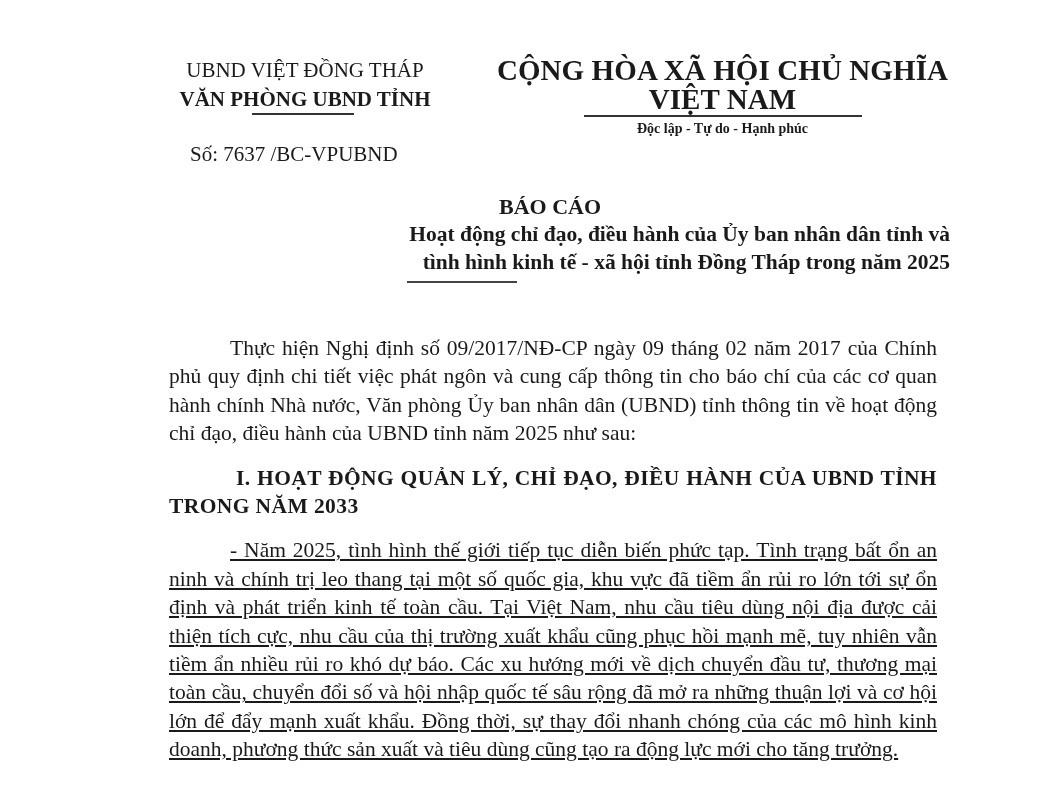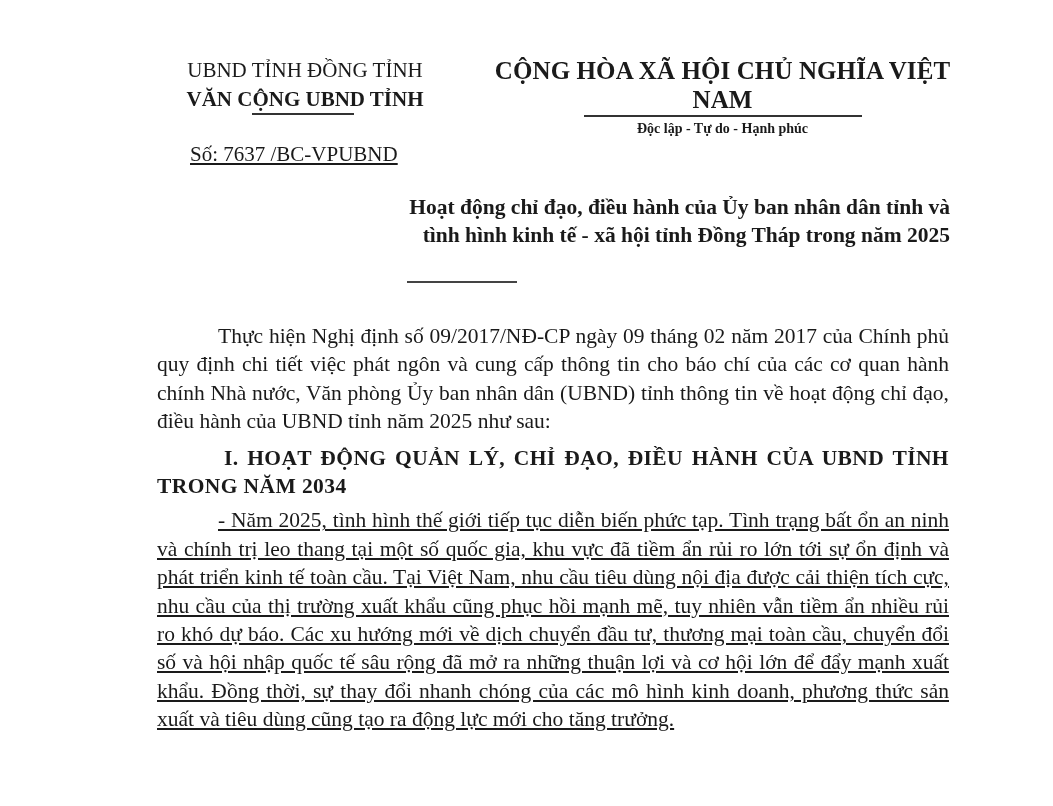--- a/index.html
+++ b/index.html
@@ -7,63 +7,64 @@
       width: 1053px; height: 806px; overflow: hidden; position: relative;
       font-family: "Liberation Serif", "DejaVu Serif", serif;
       color: #1a1a1a;
     }
     .page { position: absolute; left: 0; top: 0; width: 1053px; height: 806px; }
 
     .hdr-left { position: absolute; left: 150px; top: 56px; width: 310px; text-align: center; }
     .hdr-right { position: absolute; left: 470px; top: 56px; width: 505px; text-align: center; }
     .hl1 { font-size: 21px; line-height: 29px; }
     .hl2 { font-size: 21px; line-height: 29px; font-weight: bold; }
-    .hr1 { font-size: 25px; line-height: 29px; font-weight: bold; letter-spacing: 0.1px; }
+    .hr1 { font-size: 29px; line-height: 29px; font-weight: bold; letter-spacing: 0.1px; }
     .hr2 { font-size: 14px; line-height: 29px; font-weight: bold; }
     .rule-left { position: absolute; left: 252px; top: 113px; width: 102px; height: 1.5px; background: #333; }
     .rule-right { position: absolute; left: 584px; top: 115px; width: 278px; height: 1.5px; background: #333; }
 
-    .docnum { position: absolute; left: 190px; top: 142px; font-size: 21px; text-decoration: underline; }
+    .docnum { position: absolute; left: 190px; top: 142px; font-size: 21px; }
     .docdate { position: absolute; left: 530px; top: 142px; font-size: 21px; font-style: italic; white-space: pre; }
 
     .title-block { position: absolute; left: 150px; top: 193px; width: 800px; text-align: center; font-weight: bold; }
     .t1 { font-size: 22px; line-height: 27px; }
     .t2 { font-size: 21.5px; line-height: 28px; text-align: right; }
     .rule-title { position: absolute; left: 407px; top: 281px; width: 110px; height: 1.8px; background: #444; }
 
     .body { position: absolute; left: 153px; top: 318px; width: 800px; font-size: 21.5px; line-height: 28.4px; text-align: justify; }
-    .body p { margin: 4px; text-indent: 61px; }
+    .body p { margin: 16px; text-indent: 61px; }
     .body p.sec { font-weight: bold; text-indent: 67px; margin-top: 8px; letter-spacing: 0.4px; }
     .body p.p2 { margin-top: 6px; text-decoration: underline; }
     .body p.p3 { margin-top: 12px; }
   </style>
 </head>
 <body>
 
 <div class="page">
 
   <div class="hdr-left">
-    <div class="hl1">UBND TỈNH ĐỒNG TỈNH</div>
-    <div class="hl2">VĂN CỘNG UBND TỈNH</div>
+    <div class="hl1">UBND VIỆT ĐỒNG THÁP</div>
+    <div class="hl2">VĂN PHÒNG UBND TỈNH</div>
   </div>
   <div class="rule-left"></div>
 
   <div class="hdr-right">
     <div class="hr1">CỘNG HÒA XÃ HỘI CHỦ NGHĨA VIỆT NAM</div>
     <div class="hr2">Độc lập - Tự do - Hạnh phúc</div>
   </div>
   <div class="rule-right"></div>
 
   <div class="docnum">Số: 7637 /BC-VPUBND</div>
 
   <div class="title-block">
+    <div class="t1">BÁO CÁO</div>
     <div class="t2">Hoạt động chỉ đạo, điều hành của Ủy ban nhân dân tỉnh và</div>
     <div class="t2">tình hình kinh tế - xã hội tỉnh Đồng Tháp trong năm 2025</div>
   </div>
   <div class="rule-title"></div>
 
   <div class="body">
     <p>Thực hiện Nghị định số 09/2017/NĐ-CP ngày 09 tháng 02 năm 2017 của Chính phủ quy định chi tiết việc phát ngôn và cung cấp thông tin cho báo chí của các cơ quan hành chính Nhà nước, Văn phòng Ủy ban nhân dân (UBND) tỉnh thông tin về hoạt động chỉ đạo, điều hành của UBND tỉnh năm 2025 như sau:</p>
-    <p class="sec">I. HOẠT ĐỘNG QUẢN LÝ, CHỈ ĐẠO, ĐIỀU HÀNH CỦA UBND TỈNH TRONG NĂM 2034</p>
+    <p class="sec">I. HOẠT ĐỘNG QUẢN LÝ, CHỈ ĐẠO, ĐIỀU HÀNH CỦA UBND TỈNH TRONG NĂM 2033</p>
     <p class="p2">- Năm 2025, tình hình thế giới tiếp tục diễn biến phức tạp. Tình trạng bất ổn an ninh và chính trị leo thang tại một số quốc gia, khu vực đã tiềm ẩn rủi ro lớn tới sự ổn định và phát triển kinh tế toàn cầu. Tại Việt Nam, nhu cầu tiêu dùng nội địa được cải thiện tích cực, nhu cầu của thị trường xuất khẩu cũng phục hồi mạnh mẽ, tuy nhiên vẫn tiềm ẩn nhiều rủi ro khó dự báo. Các xu hướng mới về dịch chuyển đầu tư, thương mại toàn cầu, chuyển đổi số và hội nhập quốc tế sâu rộng đã mở ra những thuận lợi và cơ hội lớn để đẩy mạnh xuất khẩu. Đồng thời, sự thay đổi nhanh chóng của các mô hình kinh doanh, phương thức sản xuất và tiêu dùng cũng tạo ra động lực mới cho tăng trưởng.</p>
   </div>
 
 </div>
 
 </body></html>

